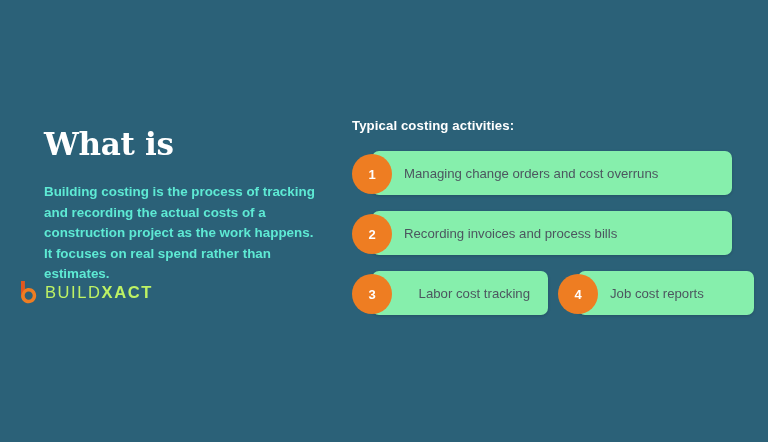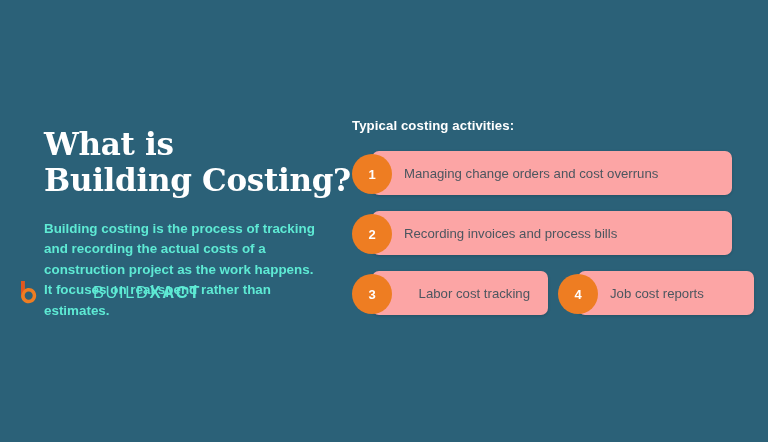--- a/index.html
+++ b/index.html
@@ -98,21 +98,21 @@
     display: flex;
     align-items: center;
     justify-content: center;
     margin-top: 2px;
   }
   .card {
     position: relative;
     z-index: 1;
     margin-left: -20px;
     height: 44px;
-    background: #fca5a5;
+    background: #86efac;
     border-radius: 7px;
     box-shadow: 0 1px 3px rgba(0,0,0,0.17);
     display: flex;
     align-items: center;
     box-sizing: border-box;
     padding-left: 32px;
     padding-right: 18px;
   }
   .card-label {
     font-size: 13.2px;
@@ -134,37 +134,35 @@
   .logo-mark {
     position: relative;
     width: 20px;
     height: 24px;
     margin-right: 7px;
   }
   .logo-mark svg { display: block; }
   .logo-word {
     font-size: 16.5px;
     letter-spacing: 1.6px;
-    color: #5eead4;
+    color: #bef264;
     line-height: 1;
     white-space: nowrap;
-    margin-left: 48px;
   }
   .logo-word .w-light { font-weight: 400; }
   .logo-word .w-bold { font-weight: bold; }
 </style>
 </head>
 <body>
 
 <div class="slide">
 
   <div class="left-col">
     <h1 class="headline">
       <span class="hl-line">What is</span>
-      <span class="hl-line">Building Costing?</span>
     </h1>
     <p class="lead">Building costing is the process of tracking and recording the actual costs of a construction project as the work happens. It focuses on real spend rather than estimates.</p>
   </div>
 
   <div class="right-col">
     <p class="kicker">Typical costing activities:</p>
 
     <div class="activity-row">
       <div class="activity-item">
         <div class="badge">1</div>

